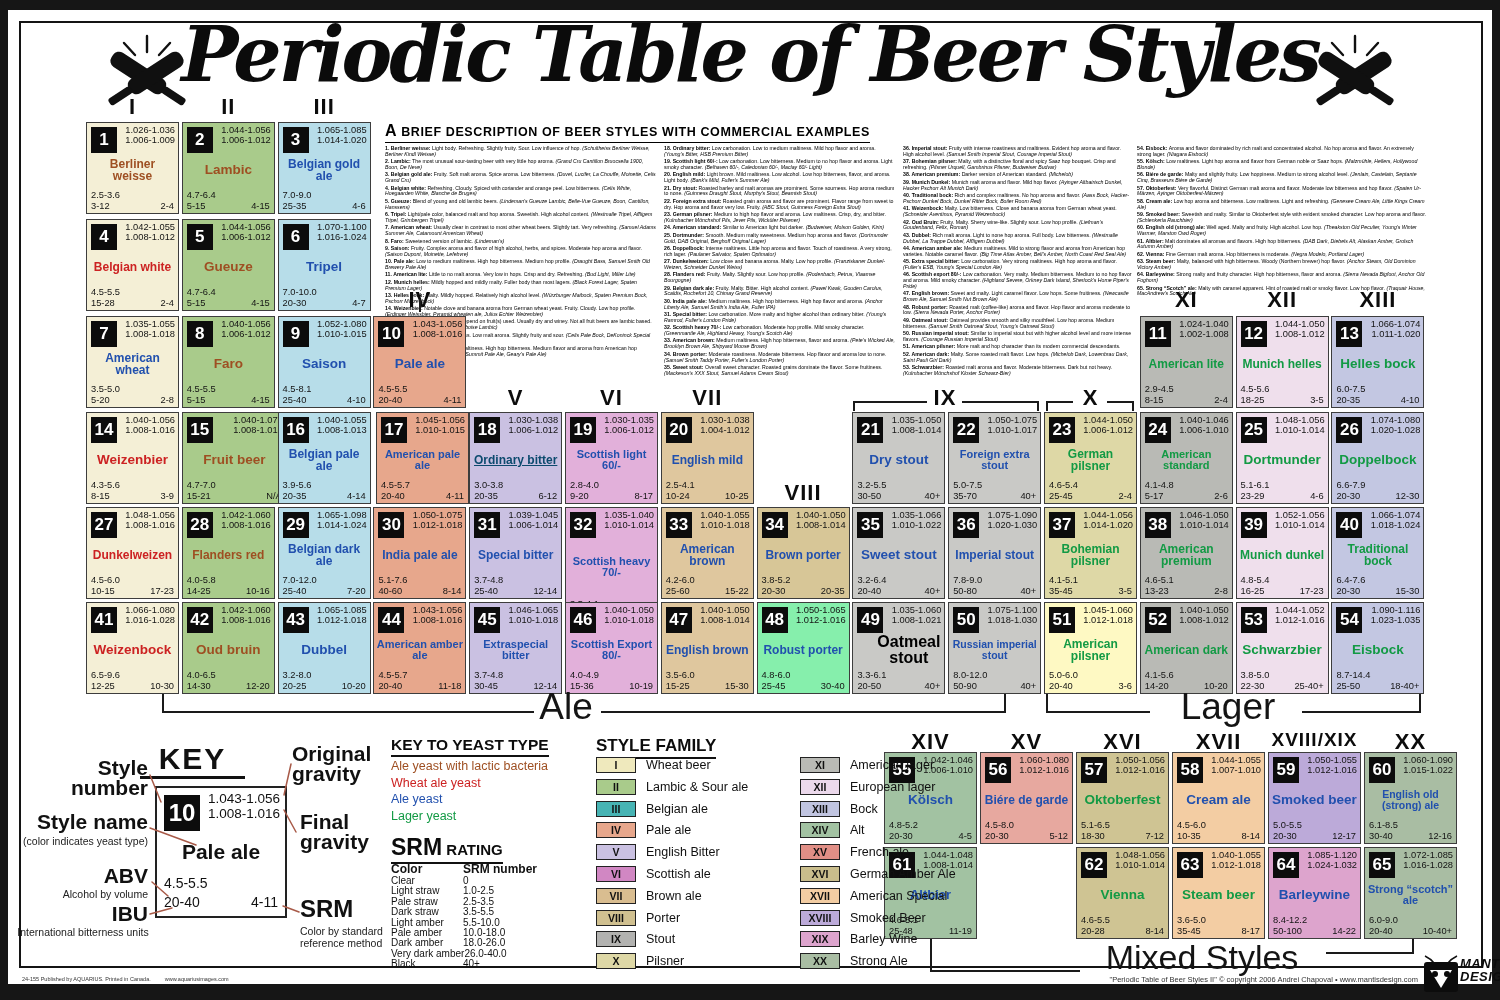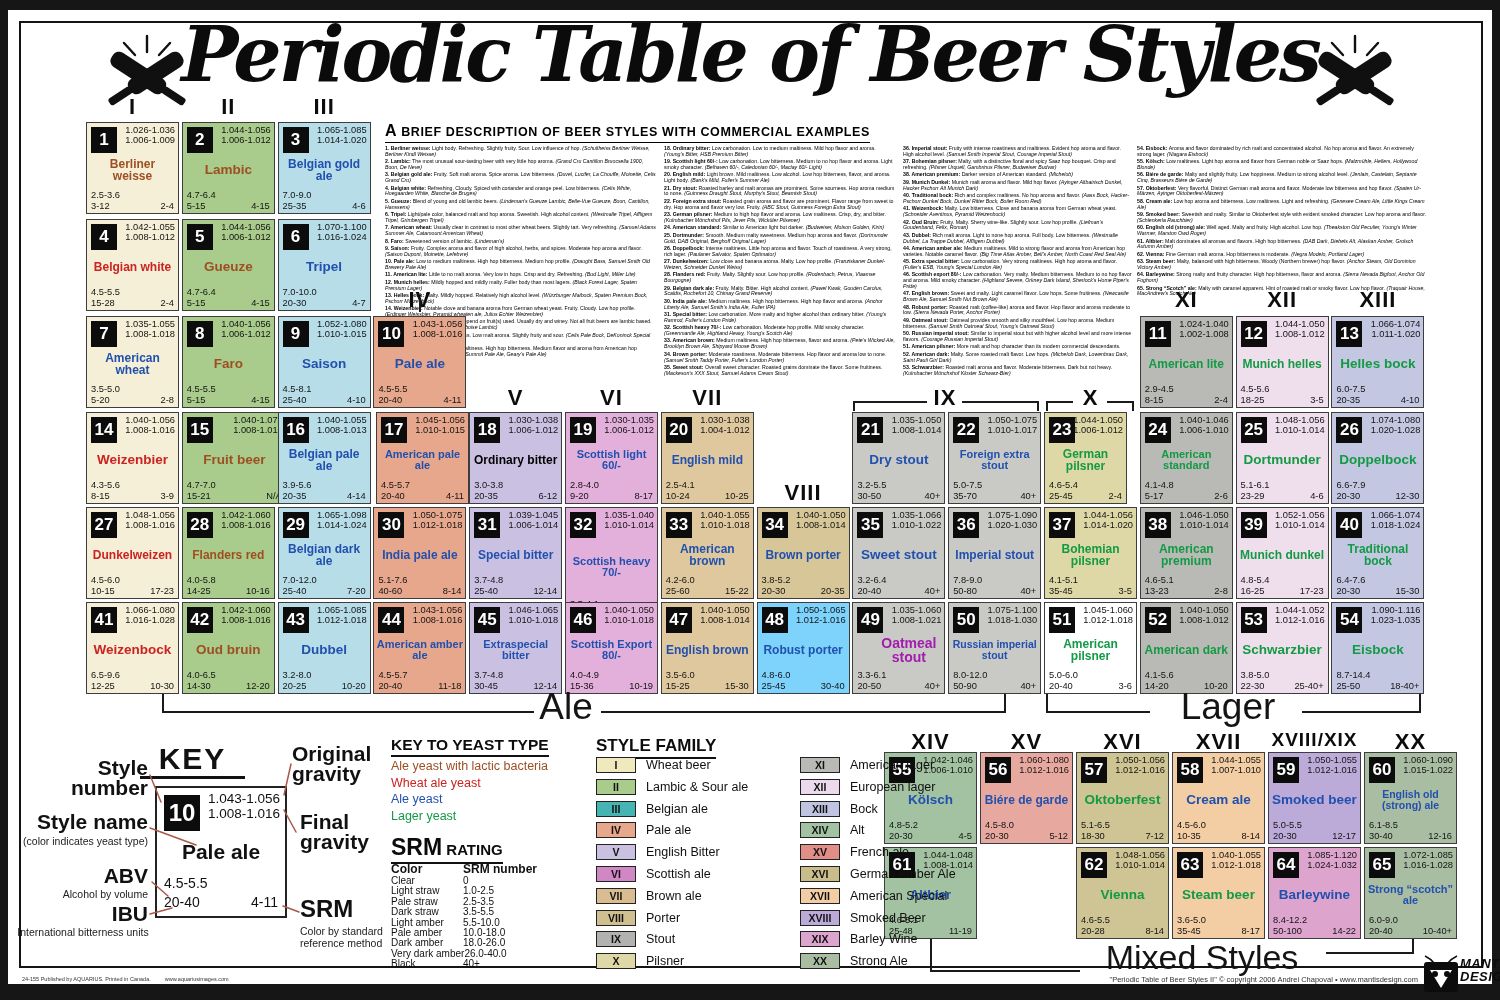--- a/index.html
+++ b/index.html
@@ -369,21 +369,21 @@
         <div class="abv">4.5-5.7</div>
         <div class="ibu">20-40</div>
         <div class="srm">4-11</div>
       </div>
       <div class="cell" style="left: 469.2px; top: 412px; width: 93px; height: 92px; background: rgb(202, 193, 226);">
         <div class="num">18</div>
         <div class="grav">
           <div>1.030-1.038</div>
           <div>1.006-1.012</div>
         </div>
-        <div class="name" style="color: #000000; font-size: 12px;">Ordinary bitter</div>
+        <div class="name" style="color: #0c4a6e; font-size: 12px; text-decoration: underline;">Ordinary bitter</div>
         <div class="abv">3.0-3.8</div>
         <div class="ibu">20-35</div>
         <div class="srm">6-12</div>
       </div>
       <div class="cell" style="left: 565px; top: 412px; width: 93px; height: 92px; background: rgb(226, 176, 218);">
         <div class="num">19</div>
         <div class="grav">
           <div>1.030-1.035</div>
           <div>1.006-1.012</div>
         </div>
@@ -418,21 +418,21 @@
         <div class="num">22</div>
         <div class="grav">
           <div>1.050-1.075</div>
           <div>1.010-1.017</div>
         </div>
         <div class="name" style="color: rgb(33, 80, 174); font-size: 11px;">Foreign extra stout</div>
         <div class="abv">5.0-7.5</div>
         <div class="ibu">35-70</div>
         <div class="srm">40+</div>
       </div>
-      <div class="cell" style="left: 1044px; top: 412px; width: 83px; height: 92px; background: rgb(222, 216, 166);">
+      <div class="cell" style="left: 1044px; top: 412px; width: 93px; height: 92px; background: rgb(222, 216, 166);">
         <div class="num">23</div>
         <div class="grav">
           <div>1.044-1.050</div>
           <div>1.006-1.012</div>
         </div>
         <div class="name" style="color: rgb(18, 154, 68); font-size: 12px;">German pilsner</div>
         <div class="abv">4.6-5.4</div>
         <div class="ibu">25-45</div>
         <div class="srm">2-4</div>
       </div>
@@ -693,54 +693,54 @@
         <div class="num">47</div>
         <div class="grav">
           <div>1.040-1.050</div>
           <div>1.008-1.014</div>
         </div>
         <div class="name" style="color: rgb(33, 80, 174); font-size: 12px;">English brown</div>
         <div class="abv">3.5-6.0</div>
         <div class="ibu">15-25</div>
         <div class="srm">15-30</div>
       </div>
-      <div class="cell" style="left: 756.6px; top: 602px; width: 93px; height: 92px; background: #7dd3fc;">
+      <div class="cell" style="left: 756.6px; top: 602px; width: 93px; height: 92px; background: #86efac;">
         <div class="num">48</div>
         <div class="grav">
           <div>1.050-1.065</div>
           <div>1.012-1.016</div>
         </div>
         <div class="name" style="color: rgb(33, 80, 174); font-size: 12px;">Robust porter</div>
         <div class="abv">4.8-6.0</div>
         <div class="ibu">25-45</div>
         <div class="srm">30-40</div>
       </div>
       <div class="cell" style="left: 852.4px; top: 602px; width: 93px; height: 92px; background: rgb(201, 201, 198);">
         <div class="num">49</div>
         <div class="grav">
           <div>1.035-1.060</div>
           <div>1.008-1.021</div>
         </div>
-        <div class="name" style="color: #a21caf; font-size: 14px; margin-left: 20px;">Oatmeal stout</div>
+        <div class="name" style="color: #000000; font-size: 16px; margin-left: 20px;">Oatmeal stout</div>
         <div class="abv">3.3-6.1</div>
         <div class="ibu">20-50</div>
         <div class="srm">40+</div>
       </div>
       <div class="cell" style="left: 948.2px; top: 602px; width: 93px; height: 92px; background: rgb(201, 201, 198);">
         <div class="num">50</div>
         <div class="grav">
           <div>1.075-1.100</div>
           <div>1.018-1.030</div>
         </div>
         <div class="name" style="color: rgb(33, 80, 174); font-size: 10.5px;">Russian imperial stout</div>
         <div class="abv">8.0-12.0</div>
         <div class="ibu">50-90</div>
         <div class="srm">40+</div>
       </div>
-      <div class="cell" style="left: 1044px; top: 602px; width: 93px; height: 92px; background: #ffffff; padding-left: 27px;">
+      <div class="cell" style="left: 1044px; top: 602px; width: 93px; height: 92px; background: #fef9c3; padding-left: 27px;">
         <div class="num">51</div>
         <div class="grav">
           <div>1.045-1.060</div>
           <div>1.012-1.018</div>
         </div>
         <div class="name" style="color: rgb(18, 154, 68); font-size: 12px;">American pilsner</div>
         <div class="abv">5.0-6.0</div>
         <div class="ibu">20-40</div>
         <div class="srm">3-6</div>
       </div>

